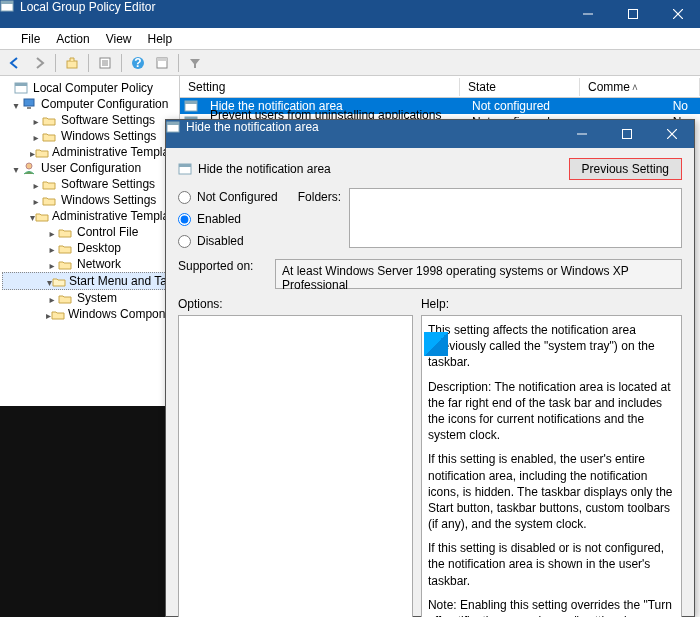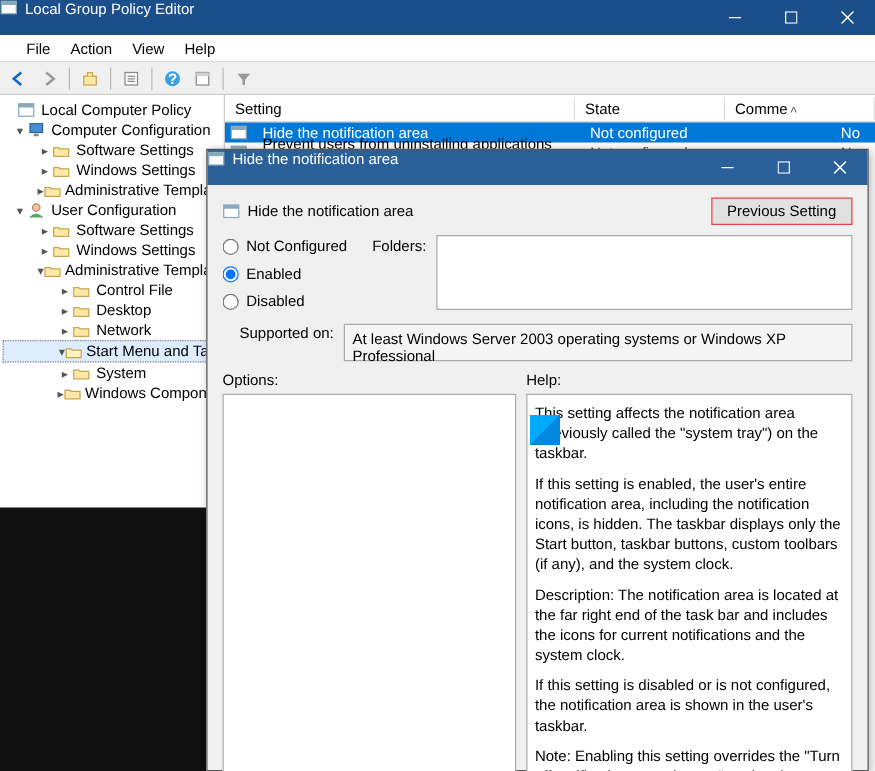--- a/index.html
+++ b/index.html
@@ -374,35 +374,35 @@
             <input type="radio" name="st" style="">
             <span>Disabled</span>
           </label>
       </div>
       <div style="flex:1;display:flex;gap:8px">
         <span style="padding-top:2px">Folders:</span>
         <div class="comment-area"><textarea value="" style=""></textarea></div>
       </div>
     </div>
     <div class="supported">
-      <span style="width:89px;text-align:right">Supported on:</span>
-      <div class="supbox">At least Windows Server 2003 operating systems or Windows XP Professional</div>
+      <span style="width:89px;text-align:left">Supported on:</span>
+      <div class="supbox">At least Windows Server 1998 operating systems or Windows XP Professional</div>
     </div>
     <div class="panels">
       <div class="panel left">
         <div class="phead">Options:</div>
         <div class="pbox"></div>
       </div>
       <div class="panel">
         <div class="phead">Help:</div>
         <div class="pbox">
           <div class="overlay-icon"></div>
           <p>This setting affects the notification area (previously called the "system tray") on the taskbar.</p>
+          <p>Description: The notification area is located at the far right end of the task bar and includes the icons for current notifications and the system clock.</p>
           <p>If this setting is enabled, the user's entire notification area, including the notification icons, is hidden. The taskbar displays only the Start button, taskbar buttons, custom toolbars (if any), and the system clock.</p>
-          <p>Description: The notification area is located at the far right end of the task bar and includes the icons for current notifications and the system clock.</p>
           <p>If this setting is disabled or is not configured, the notification area is shown in the user's taskbar.</p>
           <p>Note: Enabling this setting overrides the "Turn off notification area cleanup" setting, because if the notification area is hidden, there is no need to clean up the icons.</p>
         </div>
       </div>
     </div>
   </div>
 
 </div>
 
 </body></html>

